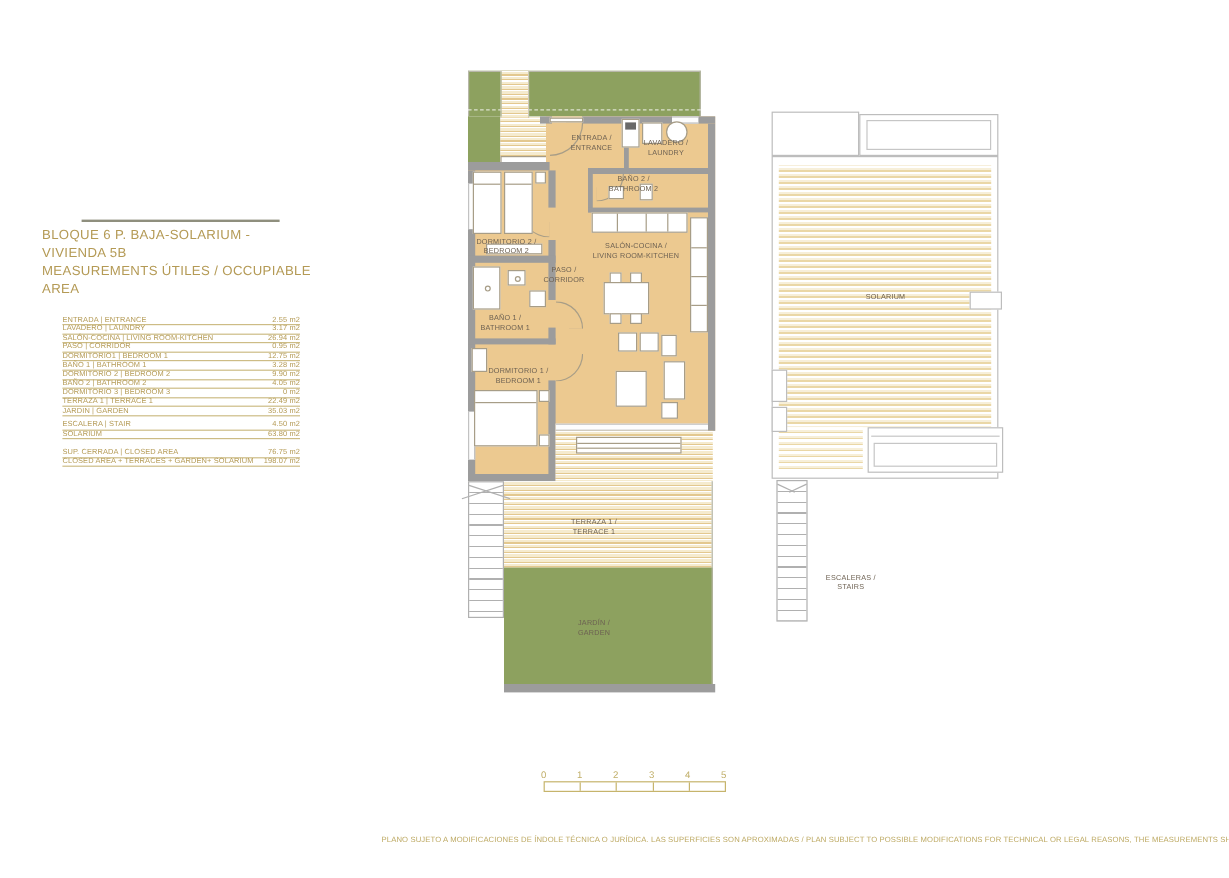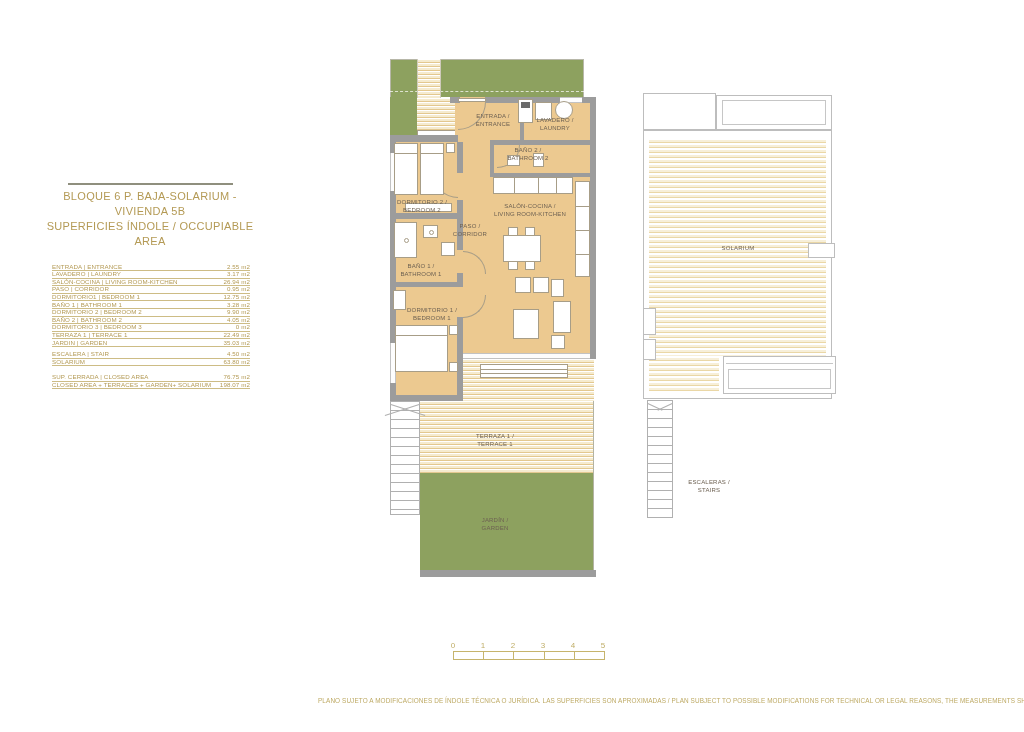--- a/index.html
+++ b/index.html
@@ -2,21 +2,21 @@
 <html><head>
 <meta charset="utf-8">
 <style>
   html,body{margin:0;padding:0;background:#fff;}
   .page{position:relative;width:1024px;height:732px;background:#fff;overflow:hidden;
         font-family:"Liberation Sans",sans-serif;}
 
   
   .info-panel{position:absolute;left:35px;top:183px;width:230px;}
   .title-rule{margin:0 auto 4px auto;width:165px;height:2px;background:#8f8f7e;}
-  .ptitle{font-size:11px;line-height:1.35;color:#b49a55;letter-spacing:.3px;text-align:center;}
+  .ptitle{font-size:11px;line-height:1.35;color:#b49a55;letter-spacing:.3px;}
   .area-table{margin:15px 0 0 17px;width:198px;color:#b49a55;font-size:6.2px;letter-spacing:.1px;}
   .area-row{display:flex;justify-content:space-between;align-items:flex-end;
             border-bottom:1px solid #cdbc85;height:7.6px;line-height:7.4px;box-sizing:border-box;}
   .area-row.gap-before{margin-top:4px;}
   .row-label{white-space:nowrap;}
   .row-value{white-space:nowrap;}
   .summary{margin-top:8px;}
 
   
   .wall{position:absolute;background:#9c9c9c;}
@@ -50,21 +50,21 @@
 </style>
 </head>
 <body>
 
 <div class="page">
 
   <div class="info-panel">
     <div class="title-rule"></div>
     <div class="ptitle">
       <div>BLOQUE 6 P. BAJA-SOLARIUM - VIVIENDA 5B</div>
-      <div>SUPERFICIES ÍNDOLE / OCCUPIABLE AREA</div>
+      <div>MEASUREMENTS ÚTILES / OCCUPIABLE AREA</div>
     </div>
     <div class="area-table">
       <div>
           <div class="area-row">
             <span class="row-label">ENTRADA | ENTRANCE</span>
             <span class="row-value">2.55 m2</span>
           </div>
           <div class="area-row">
             <span class="row-label">LAVADERO | LAUNDRY</span>
             <span class="row-value">3.17 m2</span>

